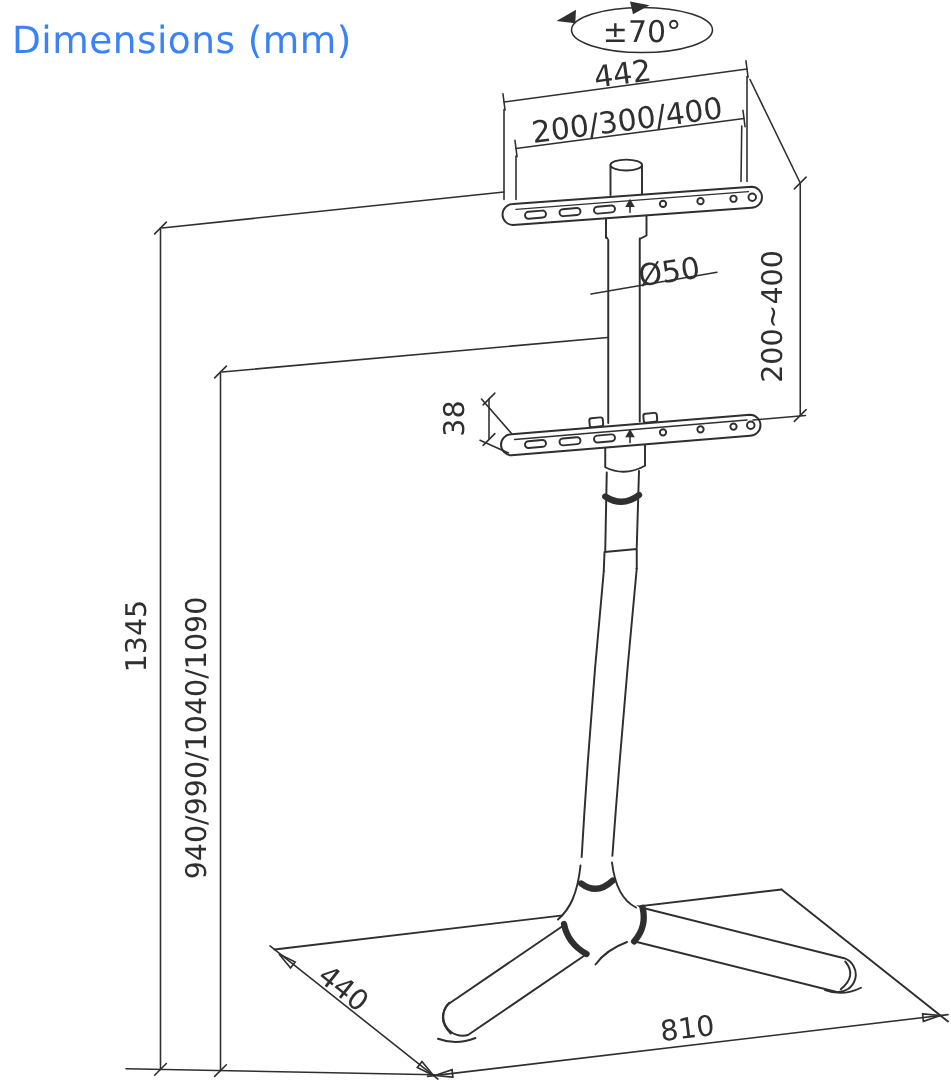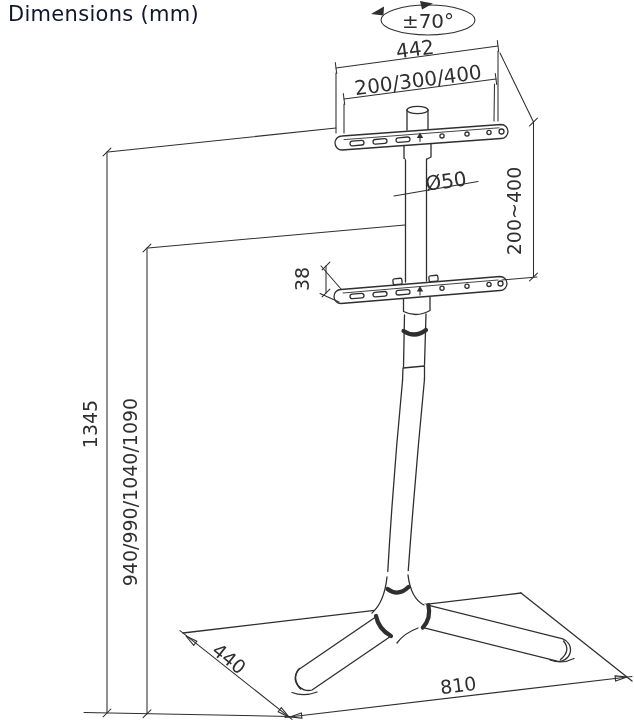--- a/index.html
+++ b/index.html
@@ -1,17 +1,17 @@
 <!DOCTYPE html>
 <html><head>
 <meta charset="utf-8">
 <style>
   html,body{margin:0;padding:0;background:#ffffff;width:634px;height:720px;overflow:hidden;}
   #stage{position:relative;width:634px;height:720px;background:#fff;font-family:"DejaVu Sans",sans-serif;}
-  #title{position:absolute;left:8px;top:2px;font-size:21px;color:#0f172a;letter-spacing:.3px;}
+  #title{position:absolute;left:8px;top:12px;font-size:25px;color:#3b82f6;letter-spacing:.3px;}
   svg{position:absolute;left:0;top:0;}
   .ln{stroke:#2f2f2f;stroke-width:1.3;fill:none;stroke-linecap:round;stroke-linejoin:round;}
   .dl{stroke:#2f2f2f;stroke-width:1.05;fill:none;stroke-linecap:round;}
   .wf{fill:#ffffff;stroke:none;}
   .wfs{fill:#ffffff;stroke:#2f2f2f;stroke-width:1.3;stroke-linejoin:round;}
   .collar{stroke:#2f2f2f;stroke-width:4.2;fill:none;stroke-linecap:round;}
   .dim{font-family:"DejaVu Sans",sans-serif;font-size:19px;fill:#2f2f2f;}
   .dim20{font-family:"DejaVu Sans",sans-serif;font-size:20px;fill:#2f2f2f;}
   .arrow{fill:none;stroke:#2f2f2f;stroke-width:1.1;stroke-linejoin:miter;}
   .arrf{fill:#2f2f2f;stroke:none;}

